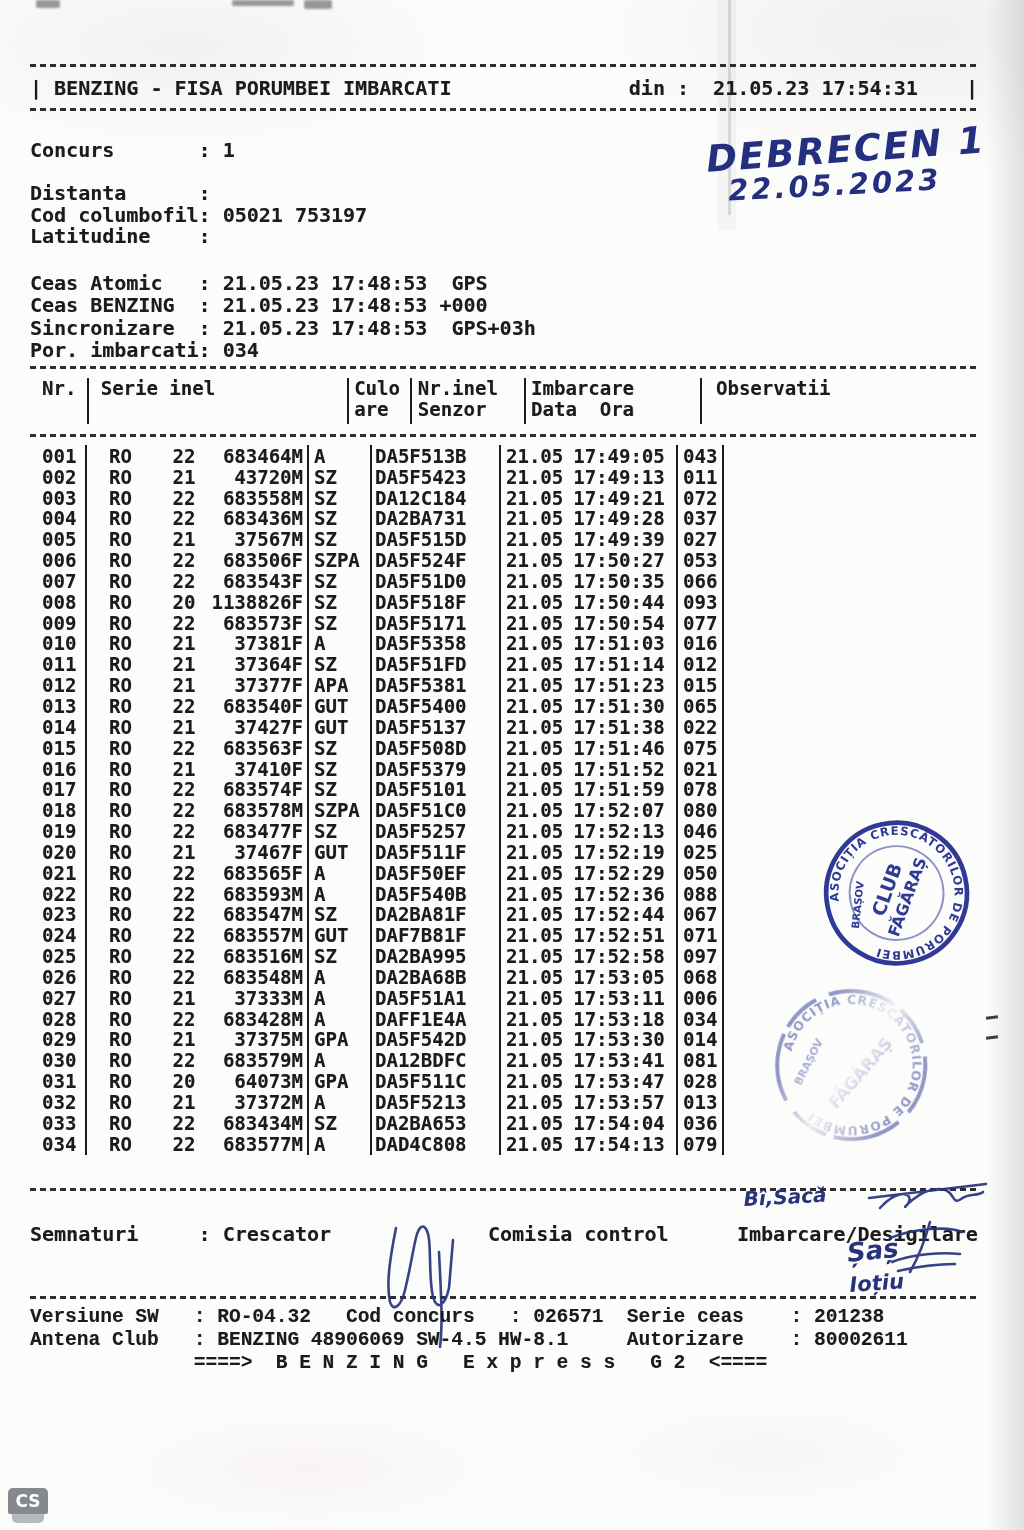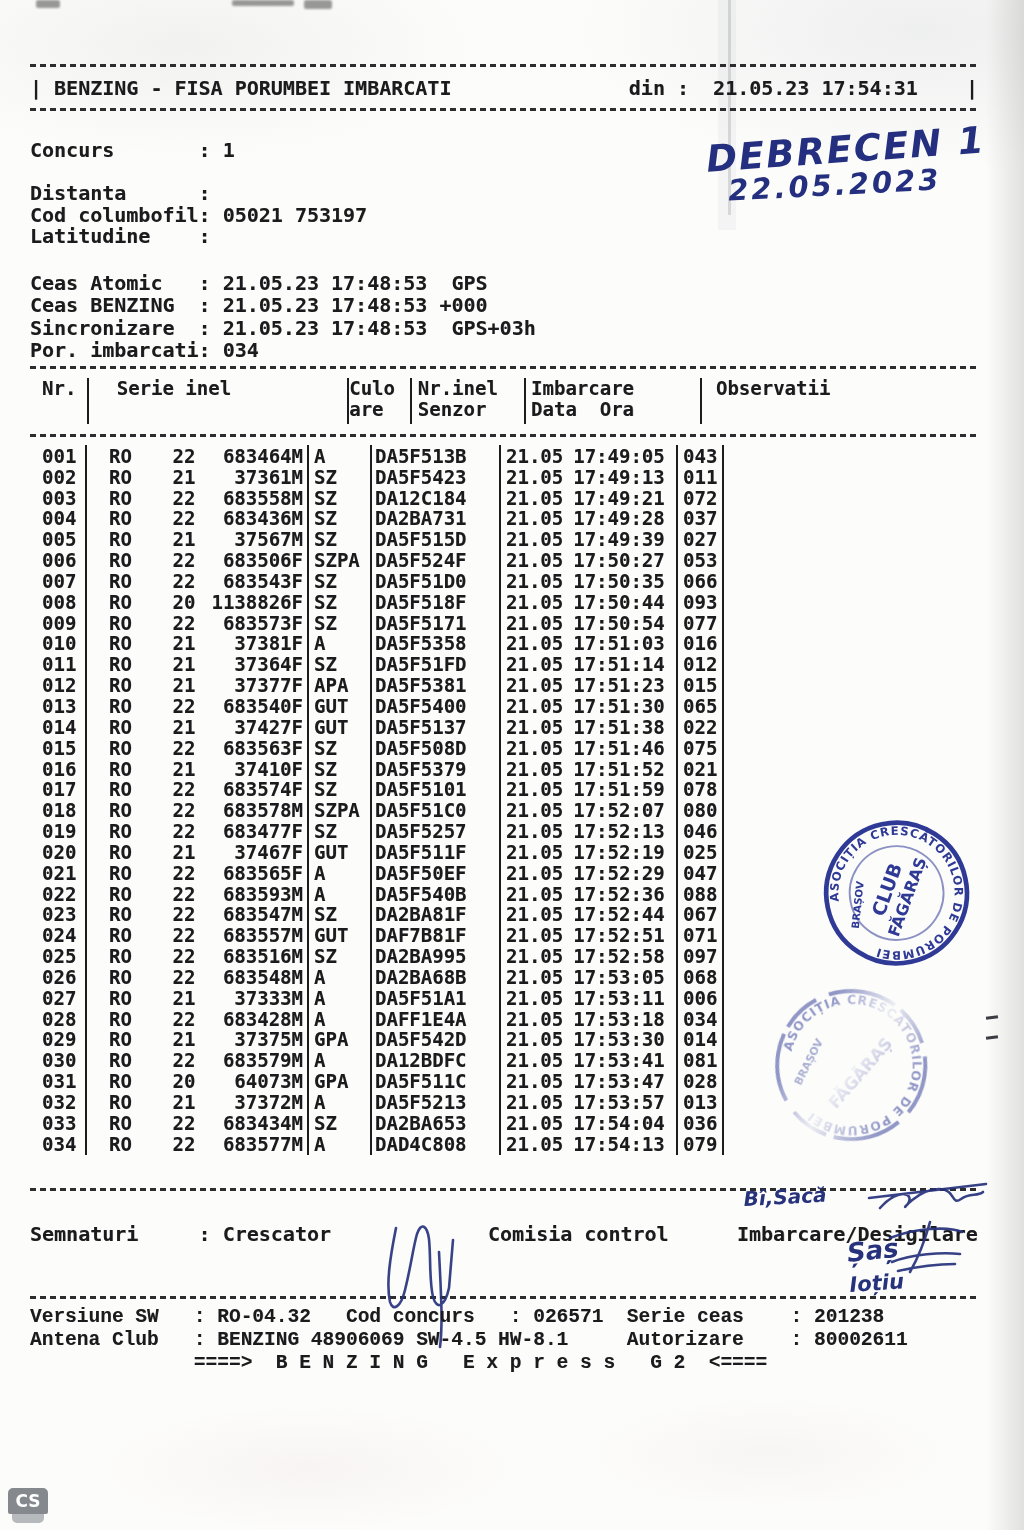--- a/index.html
+++ b/index.html
@@ -99,22 +99,22 @@
 
   <div class="abs ink clock" style="left:30px;top:272px;">Ceas Atomic   : 21.05.23 17:48:53  GPS
 Ceas BENZING  : 21.05.23 17:48:53 +000
 Sincronizare  : 21.05.23 17:48:53  GPS+03h
 Por. imbarcati: 034</div>
 
   <div class="dash" style="top:366px;"></div>
   <div class="abs tbl">
     <div class="thead">
       <div class="cell c-nr hcell"><span>Nr.</span></div>
-      <div class="cell bl hcell" style="width:262px;padding-left:28px;"><span>Serie inel</span></div>
-      <div class="cell bl hcell" style="width:63px;">
+      <div class="cell bl hcell" style="width:262px;padding-left:12px;"><span>Serie inel</span></div>
+      <div class="cell bl hcell" style="width:63px;padding-left:5px;">
         <span>Culo</span>
         <span>are</span>
       </div>
       <div class="cell bl hcell" style="width:115px;padding-left:6px;">
         <span>Nr.inel</span>
         <span>Senzor</span>
       </div>
       <div class="cell bl hcell" style="width:177px;padding-left:5px;">
         <span>Imbarcare</span>
         <span>Data  Ora</span>
@@ -138,21 +138,21 @@
         <span>21.05</span>
         <span class="i-time">17:49:05</span>
       </div>
       <div class="cell c-obs bl br">043</div>
     </div>
       <div class="trow">
       <div class="cell c-nr br">002</div>
       <div class="cell c-serie">
         <span class="s-country">RO</span>
         <span class="s-year">21</span>
-        <span class="s-num">37361</span>
+        <span class="s-num">43720</span>
         <span class="s-sex">M</span>
       </div>
       <div class="cell c-culo bl">SZ</div>
       <div class="cell c-senzor bl">DA5F5423</div>
       <div class="cell c-imb bl">
         <span>21.05</span>
         <span class="i-time">17:49:13</span>
       </div>
       <div class="cell c-obs bl br">011</div>
     </div>
@@ -451,21 +451,21 @@
         <span class="s-year">22</span>
         <span class="s-num">683565</span>
         <span class="s-sex">F</span>
       </div>
       <div class="cell c-culo bl">A</div>
       <div class="cell c-senzor bl">DA5F50EF</div>
       <div class="cell c-imb bl">
         <span>21.05</span>
         <span class="i-time">17:52:29</span>
       </div>
-      <div class="cell c-obs bl br">047</div>
+      <div class="cell c-obs bl br">050</div>
     </div>
       <div class="trow">
       <div class="cell c-nr br">022</div>
       <div class="cell c-serie">
         <span class="s-country">RO</span>
         <span class="s-year">22</span>
         <span class="s-num">683593</span>
         <span class="s-sex">M</span>
       </div>
       <div class="cell c-culo bl">A</div>

